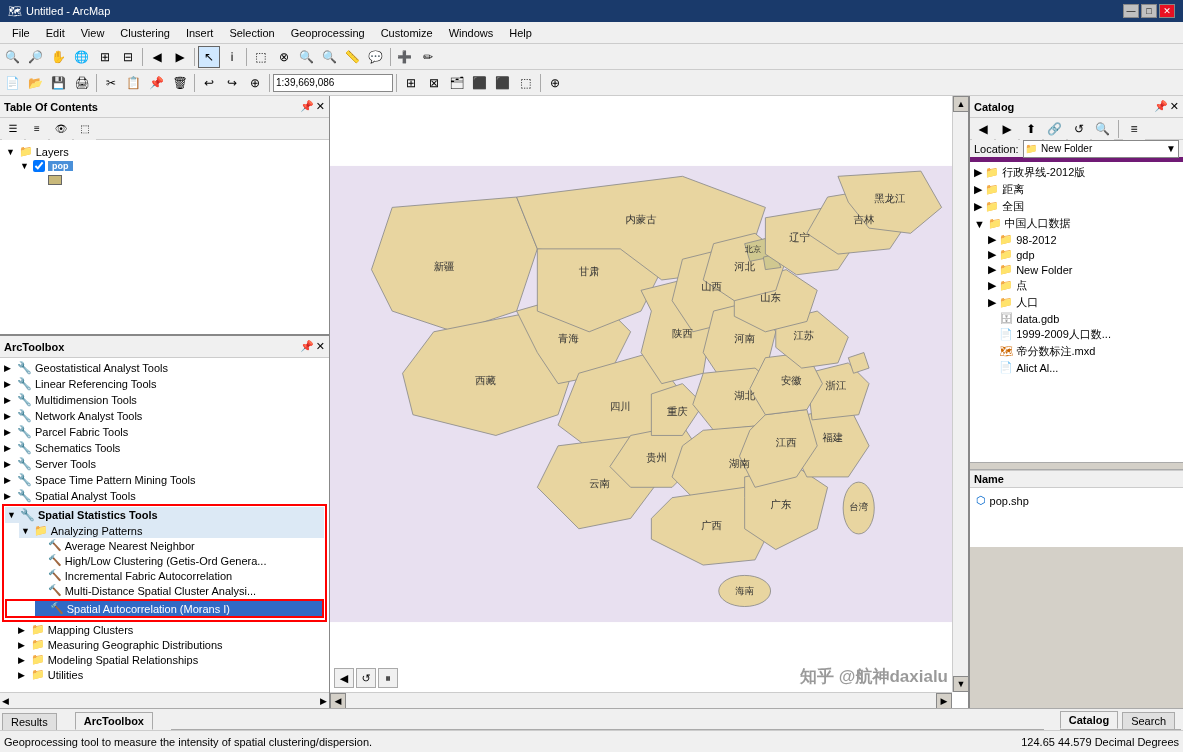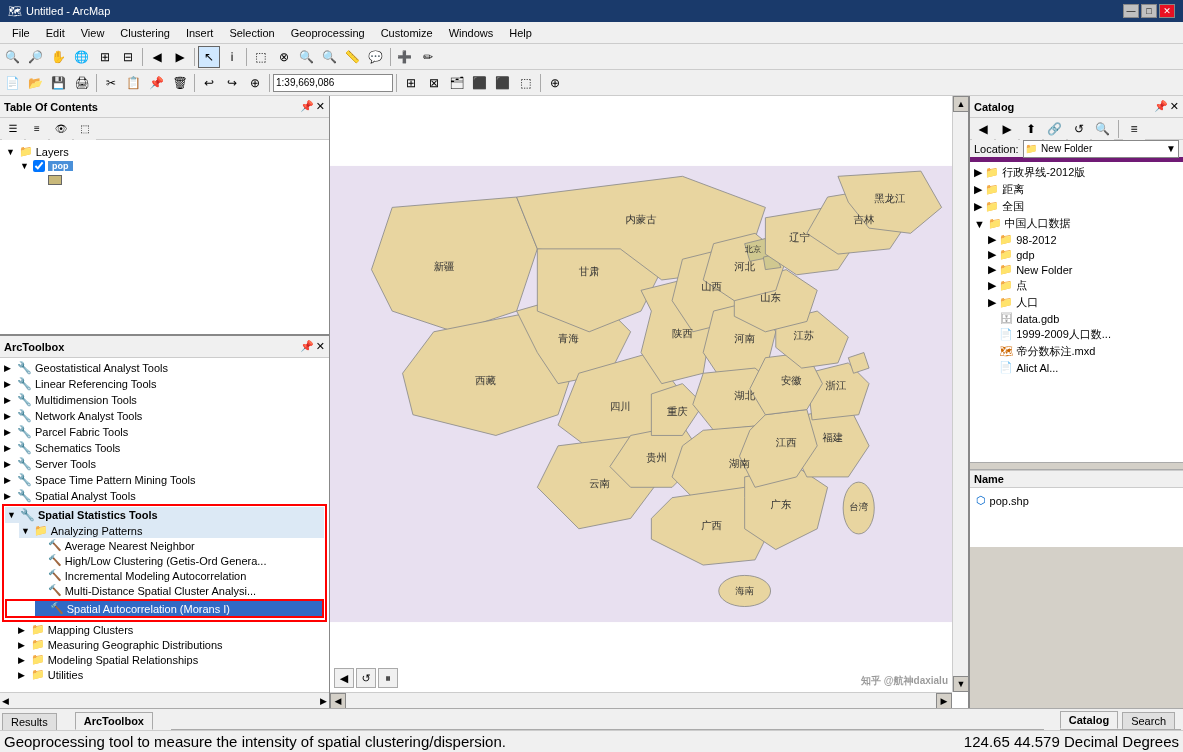--- a/index.html
+++ b/index.html
@@ -60,35 +60,35 @@
     #cat-header { background: #f0f0f0; height: 22px; border-bottom: 1px solid #ccc; display: flex; align-items: center; justify-content: space-between; padding: 0 4px; }
     #cat-toolbar { background: #f0f0f0; height: 22px; border-bottom: 1px solid #ccc; display: flex; align-items: center; padding: 0 2px; gap: 2px; }
     #cat-location { background: #f0f0f0; height: 22px; border-bottom: 5px solid #701a75; display: flex; align-items: center; padding: 0 4px; gap: 4px; font-size: 11px; }
     #cat-location .loc-input { flex: 1; height: 18px; border: 1px solid #888; font-size: 10px; padding: 0 2px; display: flex; align-items: center; background: white; }
     #cat-tree { flex: 1; background: white; overflow-y: auto; padding: 2px; }
     .cat-item { display: flex; align-items: center; gap: 3px; padding: 1px 2px; cursor: pointer; font-size: 11px; }
     #cat-bottom { height: 80px; background: white; border-top: 1px solid #ccc; padding: 4px; }
     .cat-file-item { display: flex; align-items: center; gap: 4px; padding: 2px; font-size: 11px; }
 
     
-    #status-bar { background: #f0f0f0; height: 22px; border-top: 1px solid #ccc; display: flex; align-items: center; padding: 0 4px; font-size: 15px; gap: 8px; }
+    #status-bar { background: #f0f0f0; height: 22px; border-top: 1px solid #ccc; display: flex; align-items: center; padding: 0 4px; font-size: 11px; gap: 8px; }
     #status-msg { flex: 1; }
     #coords { margin-left: auto; }
 
     
     #bottom-tabs { background: #f0f0f0; height: 22px; border-top: 1px solid #aaa; display: flex; align-items: flex-end; padding: 0 2px; gap: 16px; }
     .btab { padding: 2px 8px; border: 1px solid #aaa; border-bottom: none; background: #e0e0e0; cursor: pointer; font-size: 11px; margin-right: 2px; }
     .btab.active { background: #f0f0f0; border-bottom: 1px solid #f0f0f0; font-weight: bold; }
 
     
     #map-bottom-bar { position: absolute; bottom: 0; left: 0; right: 16px; height: 16px; background: #f0f0f0; border-top: 1px solid #ccc; display: flex; align-items: center; }
     .scroll-arrow { width: 16px; height: 16px; background: #d4d0c8; border: 1px solid #888; display: flex; align-items: center; justify-content: center; font-size: 9px; cursor: pointer; }
 
     
-    #watermark { position: absolute; bottom: 20px; right: 20px; color: rgba(0,0,0,0.4); font-size: 10px; font-weight: bold; }
+    #watermark { position: absolute; bottom: 20px; right: 20px; color: rgba(0,0,0,0.4); font-size: 17px; font-weight: bold; }
     .map-nav-btn { width: 20px; height: 20px; background: #f0f0f0; border: 1px solid #aaa; display: flex; align-items: center; justify-content: center; font-size: 11px; cursor: pointer; }
     .selected-tool { background: #316ac5 !important; color: white !important; }
   </style>
 </head>
 <body>
 
 <div id="title-bar">
   <div class="title">
     <span>🗺</span>
     <span>Untitled - ArcMap</span>
@@ -274,21 +274,21 @@
             <span>Average Nearest Neighbor</span>
           </div>
           <div class="atb-item atb-indent2">
             <span class="expand-arrow" style="opacity:0;">▶</span>
             <span style="color:#0066cc;">🔨</span>
             <span>High/Low Clustering (Getis-Ord Genera...</span>
           </div>
           <div class="atb-item atb-indent2">
             <span class="expand-arrow" style="opacity:0;">▶</span>
             <span style="color:#0066cc;">🔨</span>
-            <span>Incremental Modeling Autocorrelation</span>
+            <span>Incremental Fabric Autocorrelation</span>
           </div>
           <div class="atb-item atb-indent2">
             <span class="expand-arrow" style="opacity:0;">▶</span>
             <span style="color:#0066cc;">🔨</span>
             <span>Multi-Distance Spatial Cluster Analysi...</span>
           </div>
 
           <div style="border:2px solid red; margin:1px 0;">
             <div class="atb-item atb-indent2 selected-tool">
               <span class="expand-arrow" style="opacity:0; color:white;">▶</span>

